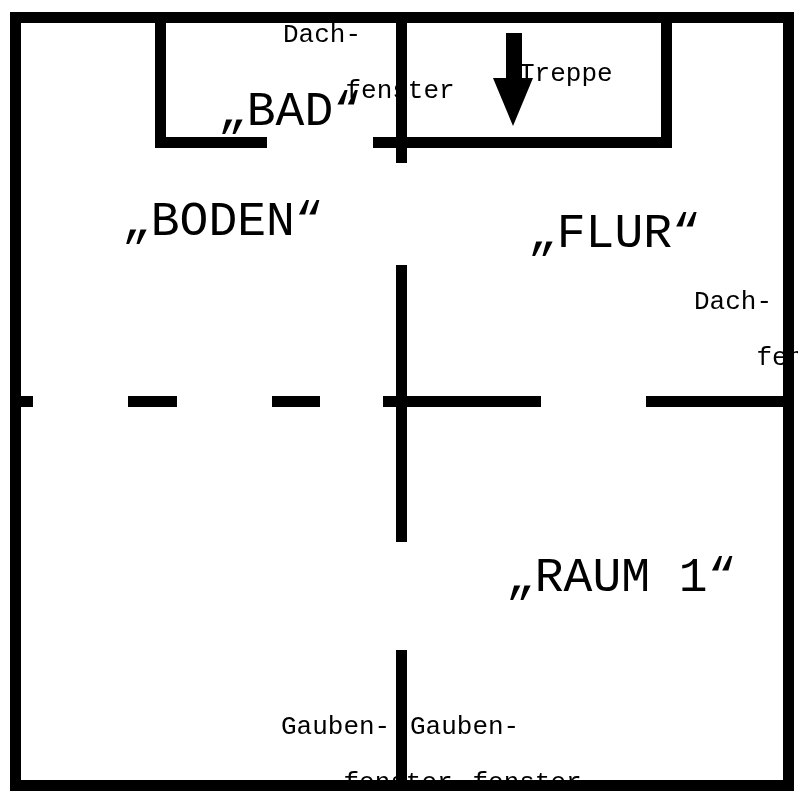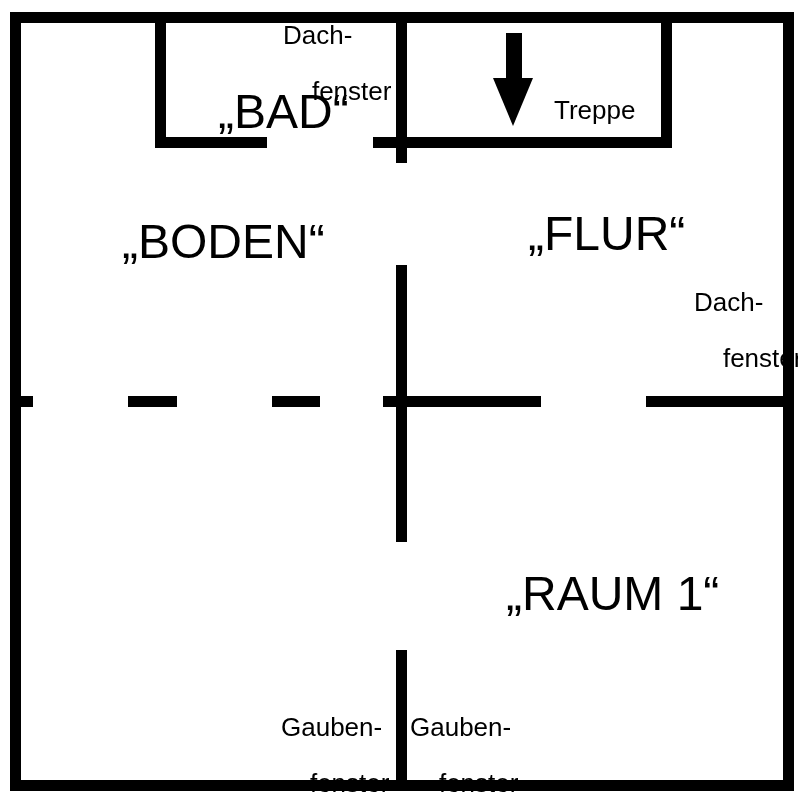--- a/index.html
+++ b/index.html
@@ -1,20 +1,20 @@
 <!DOCTYPE html>
 <html><head>
 <meta charset="utf-8">
 <style>
   html,body{margin:0;padding:0;background:#fff;}
   #plan{
     position:relative;
     width:798px;height:800px;
     background:#ffffff;
-    font-family:Liberation Sans, sans-serif;
+    font-family:Liberation Mono, monospace;
     color:#000;
     overflow:hidden;
   }
   .wall{position:absolute;background:#000;}
   .lbl{position:absolute;white-space:pre;line-height:1;}
   .room-lbl{font-size:48px;}
   .small-lbl{font-size:26px;line-height:28px;}
   .arrow-shaft{position:absolute;background:#000;}
   .arrow-head{
     position:absolute;width:0;height:0;
@@ -50,34 +50,34 @@
   <div class="wall" style="left:383px;top:396px;width:13px;height:11px;"></div>
   <div class="wall" style="left:407px;top:396px;width:134px;height:11px;"></div>
   <div class="wall" style="left:646px;top:396px;width:148px;height:11px;"></div>
 
   <div class="arrow-shaft" style="left:506px;top:33px;width:16px;height:47px;"></div>
   <div class="arrow-head" style="left:493px;top:78px;"></div>
 
   <div class="lbl small-lbl" style="left:283px;top:21px;"><span>Dach-</span><br>
     <span>fenster</span></div>
 
-  <div class="lbl small-lbl" style="left:554px;top:60px;margin-top:36px;">Treppe</div>
+  <div class="lbl small-lbl" style="left:519px;top:60px;">Treppe</div>
 
   <div class="lbl room-lbl" style="left:218px;top:88px;">„BAD“</div>
 
-  <div class="lbl room-lbl" style="left:122px;top:218px;text-align:right;">„BODEN“</div>
+  <div class="lbl room-lbl" style="left:122px;top:198px;text-align:right;">„BODEN“</div>
 
   <div class="lbl room-lbl" style="left:528px;top:210px;">„FLUR“</div>
 
   <div class="lbl small-lbl" style="left:694px;top:288px;"><span>Dach-</span><br>
     <span>fenster</span></div>
 
 
 
-  <div class="lbl room-lbl" style="left:506px;top:554px;margin-top:16px;">„RAUM 1“</div>
+  <div class="lbl room-lbl" style="left:506px;top:554px;">„RAUM 1“</div>
 
   <div class="lbl small-lbl" style="left:281px;top:713px;"><span>Gauben-</span><br>
     <span>fenster</span></div>
 
   <div class="lbl small-lbl" style="left:410px;top:713px;"><span>Gauben-</span><br>
     <span>fenster</span></div>
 
 </div>
 
 </body></html>

